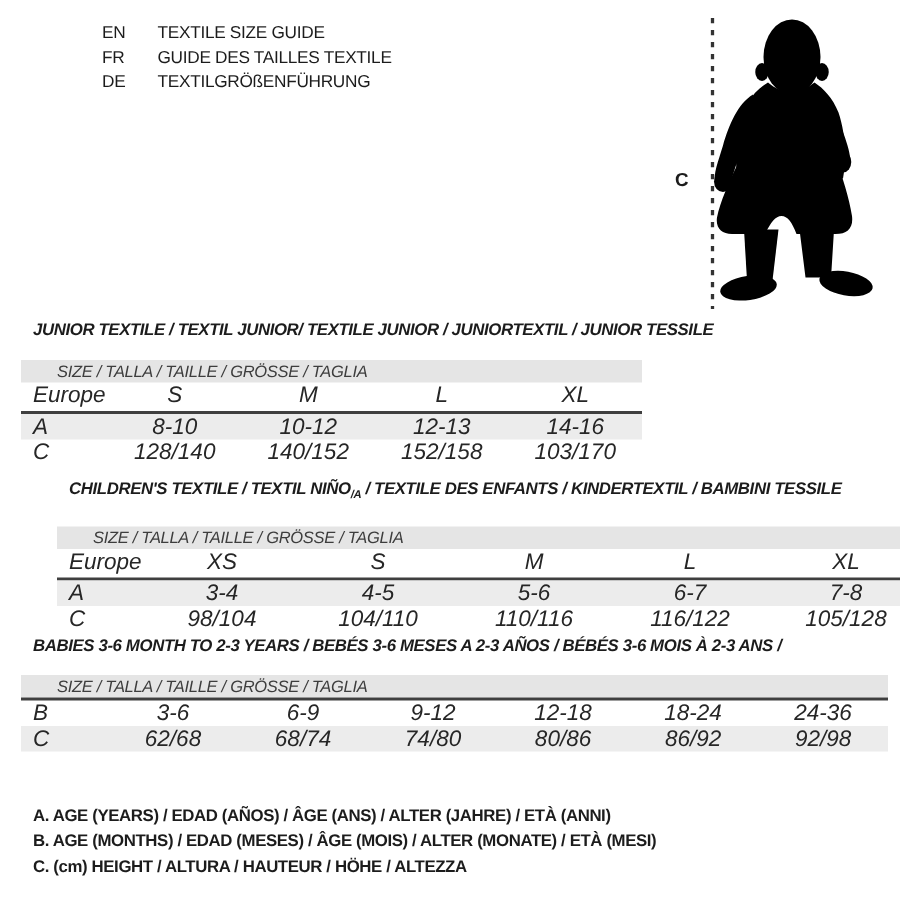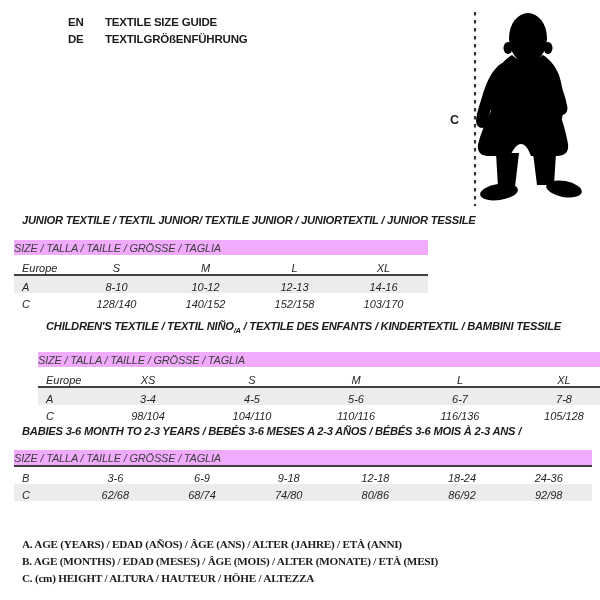--- a/index.html
+++ b/index.html
@@ -2,55 +2,59 @@
 <html><head>
 <meta charset="utf-8">
 <style>
   html,body{margin:0;padding:0;}
   body{
     width:600px;height:600px;position:relative;background:#ffffff;
     font-family:"Liberation Sans",sans-serif;color:#1c1c1c;overflow:hidden;
   }
   
   .langs{position:absolute;left:22px;top:14px;}
-  .lang-row{display:flex;font-size:11.5px;font-weight:700;line-height:16.6px;letter-spacing:-0.2px;padding-left:46px;}
+  .lang-row{display:flex;font-size:11.5px;font-weight:400;line-height:16.6px;letter-spacing:-0.2px;padding-left:46px;}
   .lang-code{width:37px;}
   
   .figure-svg{position:absolute;left:440px;top:5px;}
   
   .section{position:absolute;left:14px;font-style:italic;}
   .s1{top:212px;width:414px;}
   .s2{top:318px;width:578px;margin-left:24px;}
   .s3{top:423px;width:578px;}
   .sec-title{margin-left:8px;font-size:11.2px;font-weight:700;letter-spacing:-0.25px;line-height:16px;white-space:nowrap;}
   .sec-title .sub{font-size:7.5px;vertical-align:sub;}
   .tbl{width:100%;}
   .s1 .tbl{margin-top:12px;}
   .s2 .tbl{margin-top:13px;}
   .s3 .tbl{margin-top:11px;}
-  .band{background:#f0abfc;height:15px;display:flex;align-items:center;
-        padding-left:0;font-size:11px;color:#3d3d3d;letter-spacing:-0.2px;}
-  .trow{display:flex;align-items:flex-end;font-size:11px;color:#262626;}
+  .band{background:#e5e5e5;height:15px;display:flex;align-items:center;
+        padding-left:24px;font-size:11px;color:#3d3d3d;letter-spacing:-0.2px;}
+  .trow{display:flex;align-items:flex-start;font-size:15px;color:#262626;}
   .trow.hdr{height:19px;}
   .trow.data{height:17px;}
   .trow .lbl{width:50px;padding-left:8px;}
   .trow .cell{flex:1;text-align:center;}
   .shaded{background:#ececec;}
   .divider{height:2px;background:#3f3f3f;}
   
   .footnotes{position:absolute;left:22px;top:536px;font-size:11.2px;font-weight:700;
-             line-height:17.2px;letter-spacing:-0.25px;white-space:nowrap;font-family:Liberation Serif, serif;}
+             line-height:17.2px;letter-spacing:-0.25px;white-space:nowrap;}
 </style>
 </head>
 <body>
 
 <div class="langs">
     <div class="lang-row">
       <span class="lang-code">EN</span>
       <span>TEXTILE SIZE GUIDE</span>
+    </div>
+    <div class="lang-row">
+      <span class="lang-code">FR</span>
+      <span>GUIDE DES TAILLES TEXTILE</span>
     </div>
     <div class="lang-row">
       <span class="lang-code">DE</span>
       <span>TEXTILGRÖßENFÜHRUNG</span>
     </div>
   </div>
 
 <svg class="figure-svg" width="160" height="205" viewBox="0 0 160 205">
   <line x1="35" y1="7" x2="35" y2="201" stroke="#333333" stroke-width="2.2" stroke-dasharray="3.5 4.5"></line>
   <text x="10" y="119" font-size="12.5" font-weight="bold" fill="#1c1c1c">C</text>
@@ -123,38 +127,38 @@
         <span class="cell">4-5</span>
         <span class="cell">5-6</span>
         <span class="cell">6-7</span>
         <span class="cell">7-8</span>
       </div>
       <div class="trow data">
         <span class="lbl">C</span>
         <span class="cell">98/104</span>
         <span class="cell">104/110</span>
         <span class="cell">110/116</span>
-        <span class="cell">116/136</span>
+        <span class="cell">116/122</span>
         <span class="cell">105/128</span>
       </div>
     </div>
 </div>
 
 <div class="section s3">
   <div class="sec-title">
       <div><span>BABIES 3-6 MONTH TO 2-3 YEARS / BEBÉS 3-6 MESES A 2-3 AÑOS / BÉBÉS 3-6 MOIS À 2-3 ANS /</span></div>
     </div>
   <div class="tbl">
       <div class="band">SIZE / TALLA / TAILLE / GRÖSSE / TAGLIA</div>
       <div class="divider"></div>
       <div class="trow data">
         <span class="lbl">B</span>
         <span class="cell">3-6</span>
         <span class="cell">6-9</span>
-        <span class="cell">9-18</span>
+        <span class="cell">9-12</span>
         <span class="cell">12-18</span>
         <span class="cell">18-24</span>
         <span class="cell">24-36</span>
       </div>
       <div class="trow data shaded">
         <span class="lbl">C</span>
         <span class="cell">62/68</span>
         <span class="cell">68/74</span>
         <span class="cell">74/80</span>
         <span class="cell">80/86</span>

